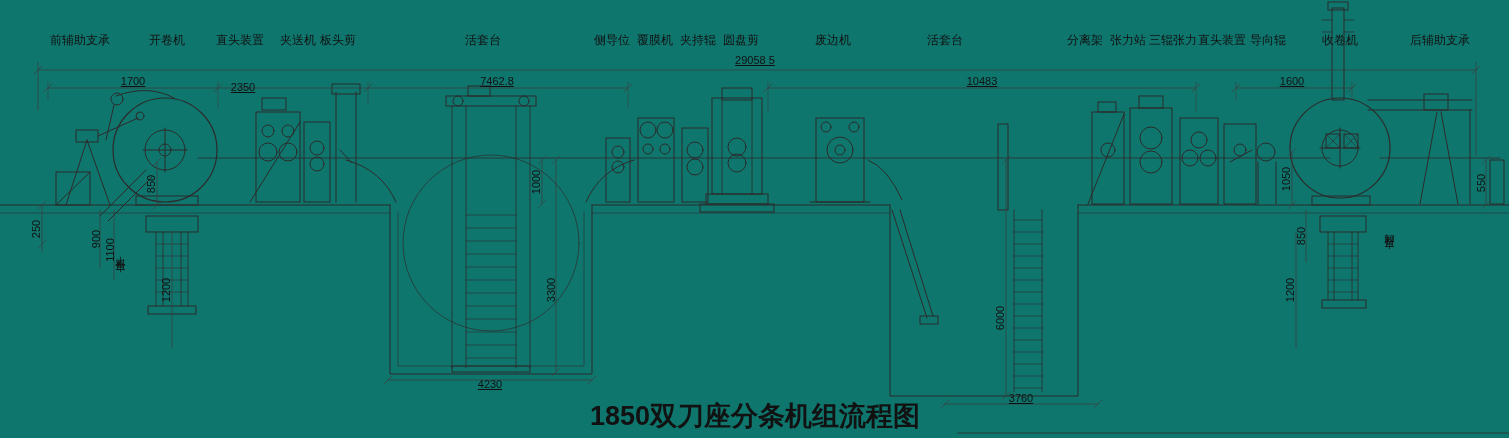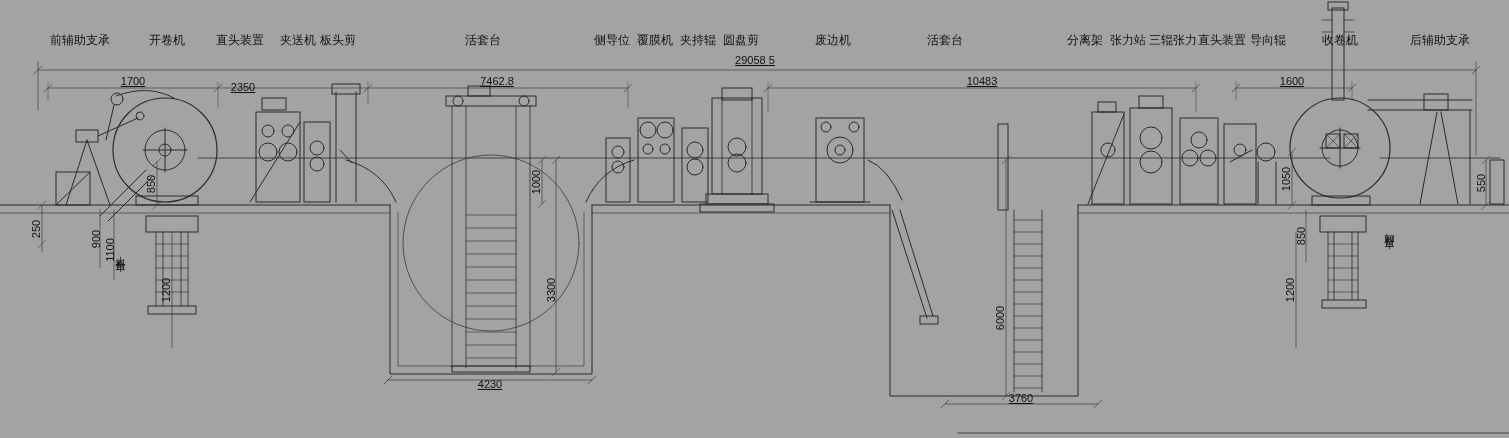--- a/index.html
+++ b/index.html
@@ -1,17 +1,17 @@
 <!DOCTYPE html>
 <html><head>
 <meta charset="utf-8">
 <style>
   html,body{margin:0;padding:0;background:#fff;}
   .canvas{
-    position:relative;width:1509px;height:438px;background:#a3a3a3;
+    position:relative;width:1509px;height:438px;background:#0f766e;
     overflow:hidden;font-family:"Liberation Sans","DejaVu Sans",sans-serif;color:#111;
   }
   .canvas svg{position:absolute;left:0;top:0;}
   .lbl{position:absolute;top:32px;font-size:12px;white-space:nowrap;transform:translateX(-50%);color:#111;}
   .hdim{position:absolute;font-size:11px;white-space:nowrap;transform:translateX(-50%);color:#111;text-decoration:underline;}
   .vdim{position:absolute;font-size:11px;white-space:nowrap;transform:translate(-50%,-50%) rotate(-90deg);color:#111;}
   .vtext{position:absolute;font-size:10px;letter-spacing:2px;writing-mode:vertical-rl;text-orientation:upright;color:#111;}
   .title{position:absolute;left:755px;top:398px;transform:translateX(-50%);font-size:27px;font-weight:600;white-space:nowrap;color:#111;}
 </style>
 </head>
@@ -235,14 +235,15 @@
   <div class="vdim" style="left:551px;top:290px">3300</div>
   <div class="vdim" style="left:1000px;top:318px">6000</div>
   <div class="vdim" style="left:1286px;top:179px">1050</div>
   <div class="vdim" style="left:1301px;top:236px">850</div>
   <div class="vdim" style="left:1290px;top:290px">1200</div>
   <div class="vdim" style="left:1481px;top:183px">550</div>
 
   <div class="vtext" style="left:113px;top:248px">上料台车</div>
   <div class="vtext" style="left:1382px;top:225px">卸料台车</div>
 
+  <div class="title">1850双刀座分条机组流程图</div>
 
 </div>
 
 </body></html>

